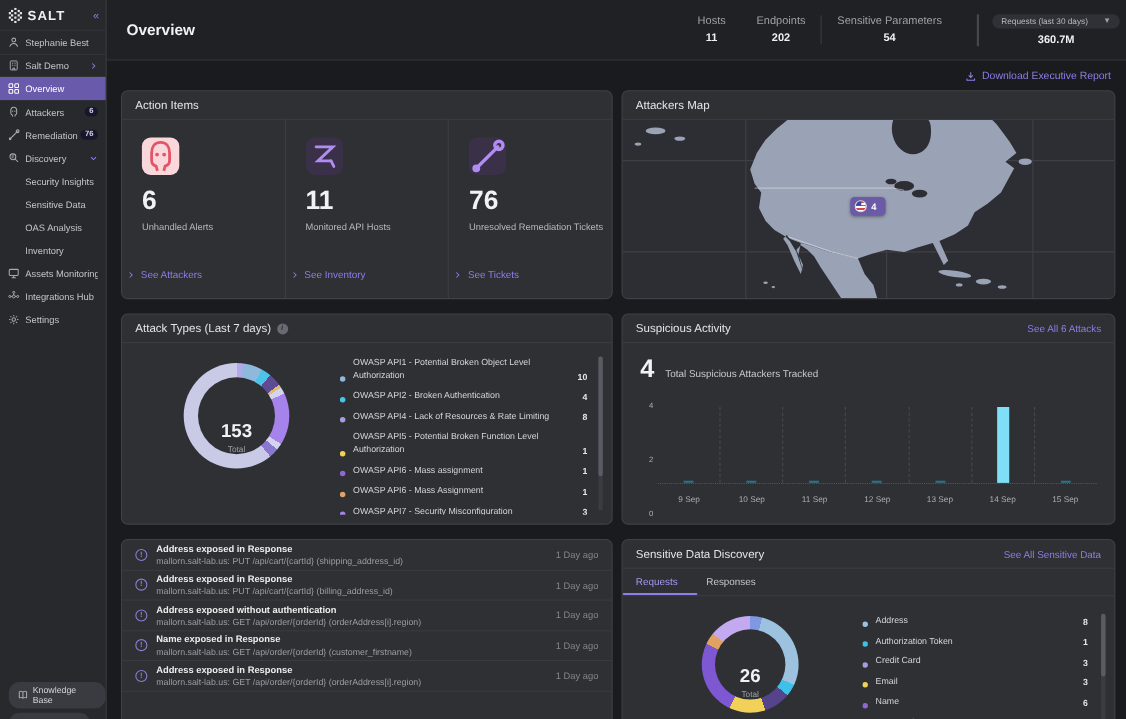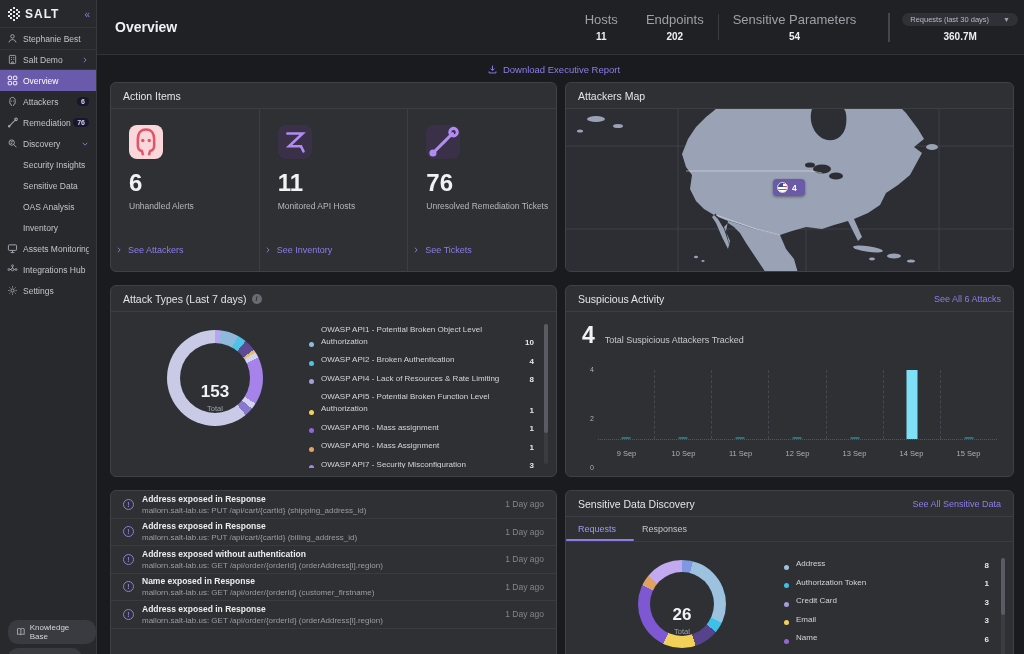--- a/index.html
+++ b/index.html
@@ -24,29 +24,29 @@
   .org-row { border-top:1px solid #333438; border-bottom:1px solid #333438; }
   .kb-btn { position:absolute; left:8px; bottom:10px; display:flex; align-items:center; background:#3a3b40; border-radius:10px; padding:3px 8px; font-size:8px; color:#d3d4d9; cursor:pointer; }
   .kb-btn .icn { width:10px; height:10px; margin-right:4px; color:#c3c4ca; }
   .cut-btn { position:absolute; left:8px; bottom:-14px; width:74px; height:20px; background:#3a3b40; border-radius:10px; }
 
   
   .topbar { position:absolute; left:97px; top:0; width:927px; height:55px; background:#202125; border-bottom:1px solid #313237; display:flex; align-items:center; }
   .page-title { font-size:14px; font-weight:bold; color:#f2f2f5; margin-left:18px; }
   .stats { margin-left:auto; display:flex; align-items:center; margin-right:10px; }
   .stat { text-align:center; padding:0 14px; }
-  .stat .s-lbl { font-size:13px; color:#9fa0a7; margin-bottom:4px; white-space:nowrap; }
+  .stat .s-lbl { font-size:10px; color:#9fa0a7; margin-bottom:4px; white-space:nowrap; }
   .stat .s-val { font-size:10px; font-weight:bold; color:#f0f0f3; }
   .stat-div { width:1px; height:26px; background:#3b3c42; }
   .req-block { border-left:2px solid #46474d; margin-left:8px; padding:0 6px 0 12px; text-align:center; }
   .req-pill { display:flex; align-items:center; background:#303136; border-radius:9px; padding:2px 8px; font-size:7.5px; color:#b9bac0; cursor:pointer; }
   .req-pill .car { margin-left:14px; font-size:7px; color:#9fa0a7; }
   .req-val { font-size:10px; font-weight:bold; color:#f0f0f3; margin-top:5px; }
 
-  .report-row { position:absolute; left:97px; top:55px; width:927px; height:28px; display:flex; align-items:center; justify-content:center; padding-right:14px; }
+  .report-row { position:absolute; left:97px; top:55px; width:927px; height:28px; display:flex; align-items:center; justify-content:flex-end; padding-right:14px; }
   .report-link { display:flex; align-items:center; color:#8f7ce8; font-size:9.5px; cursor:pointer; }
   .report-link .icn { width:11px; height:11px; margin-right:5px; color:#8f7ce8; }
 
   
   .panel { position:absolute; background:#2e3034; border:1px solid #3f4146; border-radius:6px; overflow:hidden; }
   .p-head { height:26px; display:flex; align-items:center; padding:0 12px; border-bottom:1px solid #3c3e43; }
   .p-title { font-size:10.5px; color:#e3e4e8; font-weight:500; display:flex; align-items:center; }
   .p-link { margin-left:auto; color:#8f7ce8; font-size:9px; cursor:pointer; }
   .p-body { position:relative; height:calc(100% - 26px); }
   .info-i { display:inline-flex; align-items:center; justify-content:center; width:10px; height:10px; border-radius:50%; background:#6a6b72; color:#2e3034; font-size:7px; font-weight:bold; margin-left:5px; font-style:italic; }

